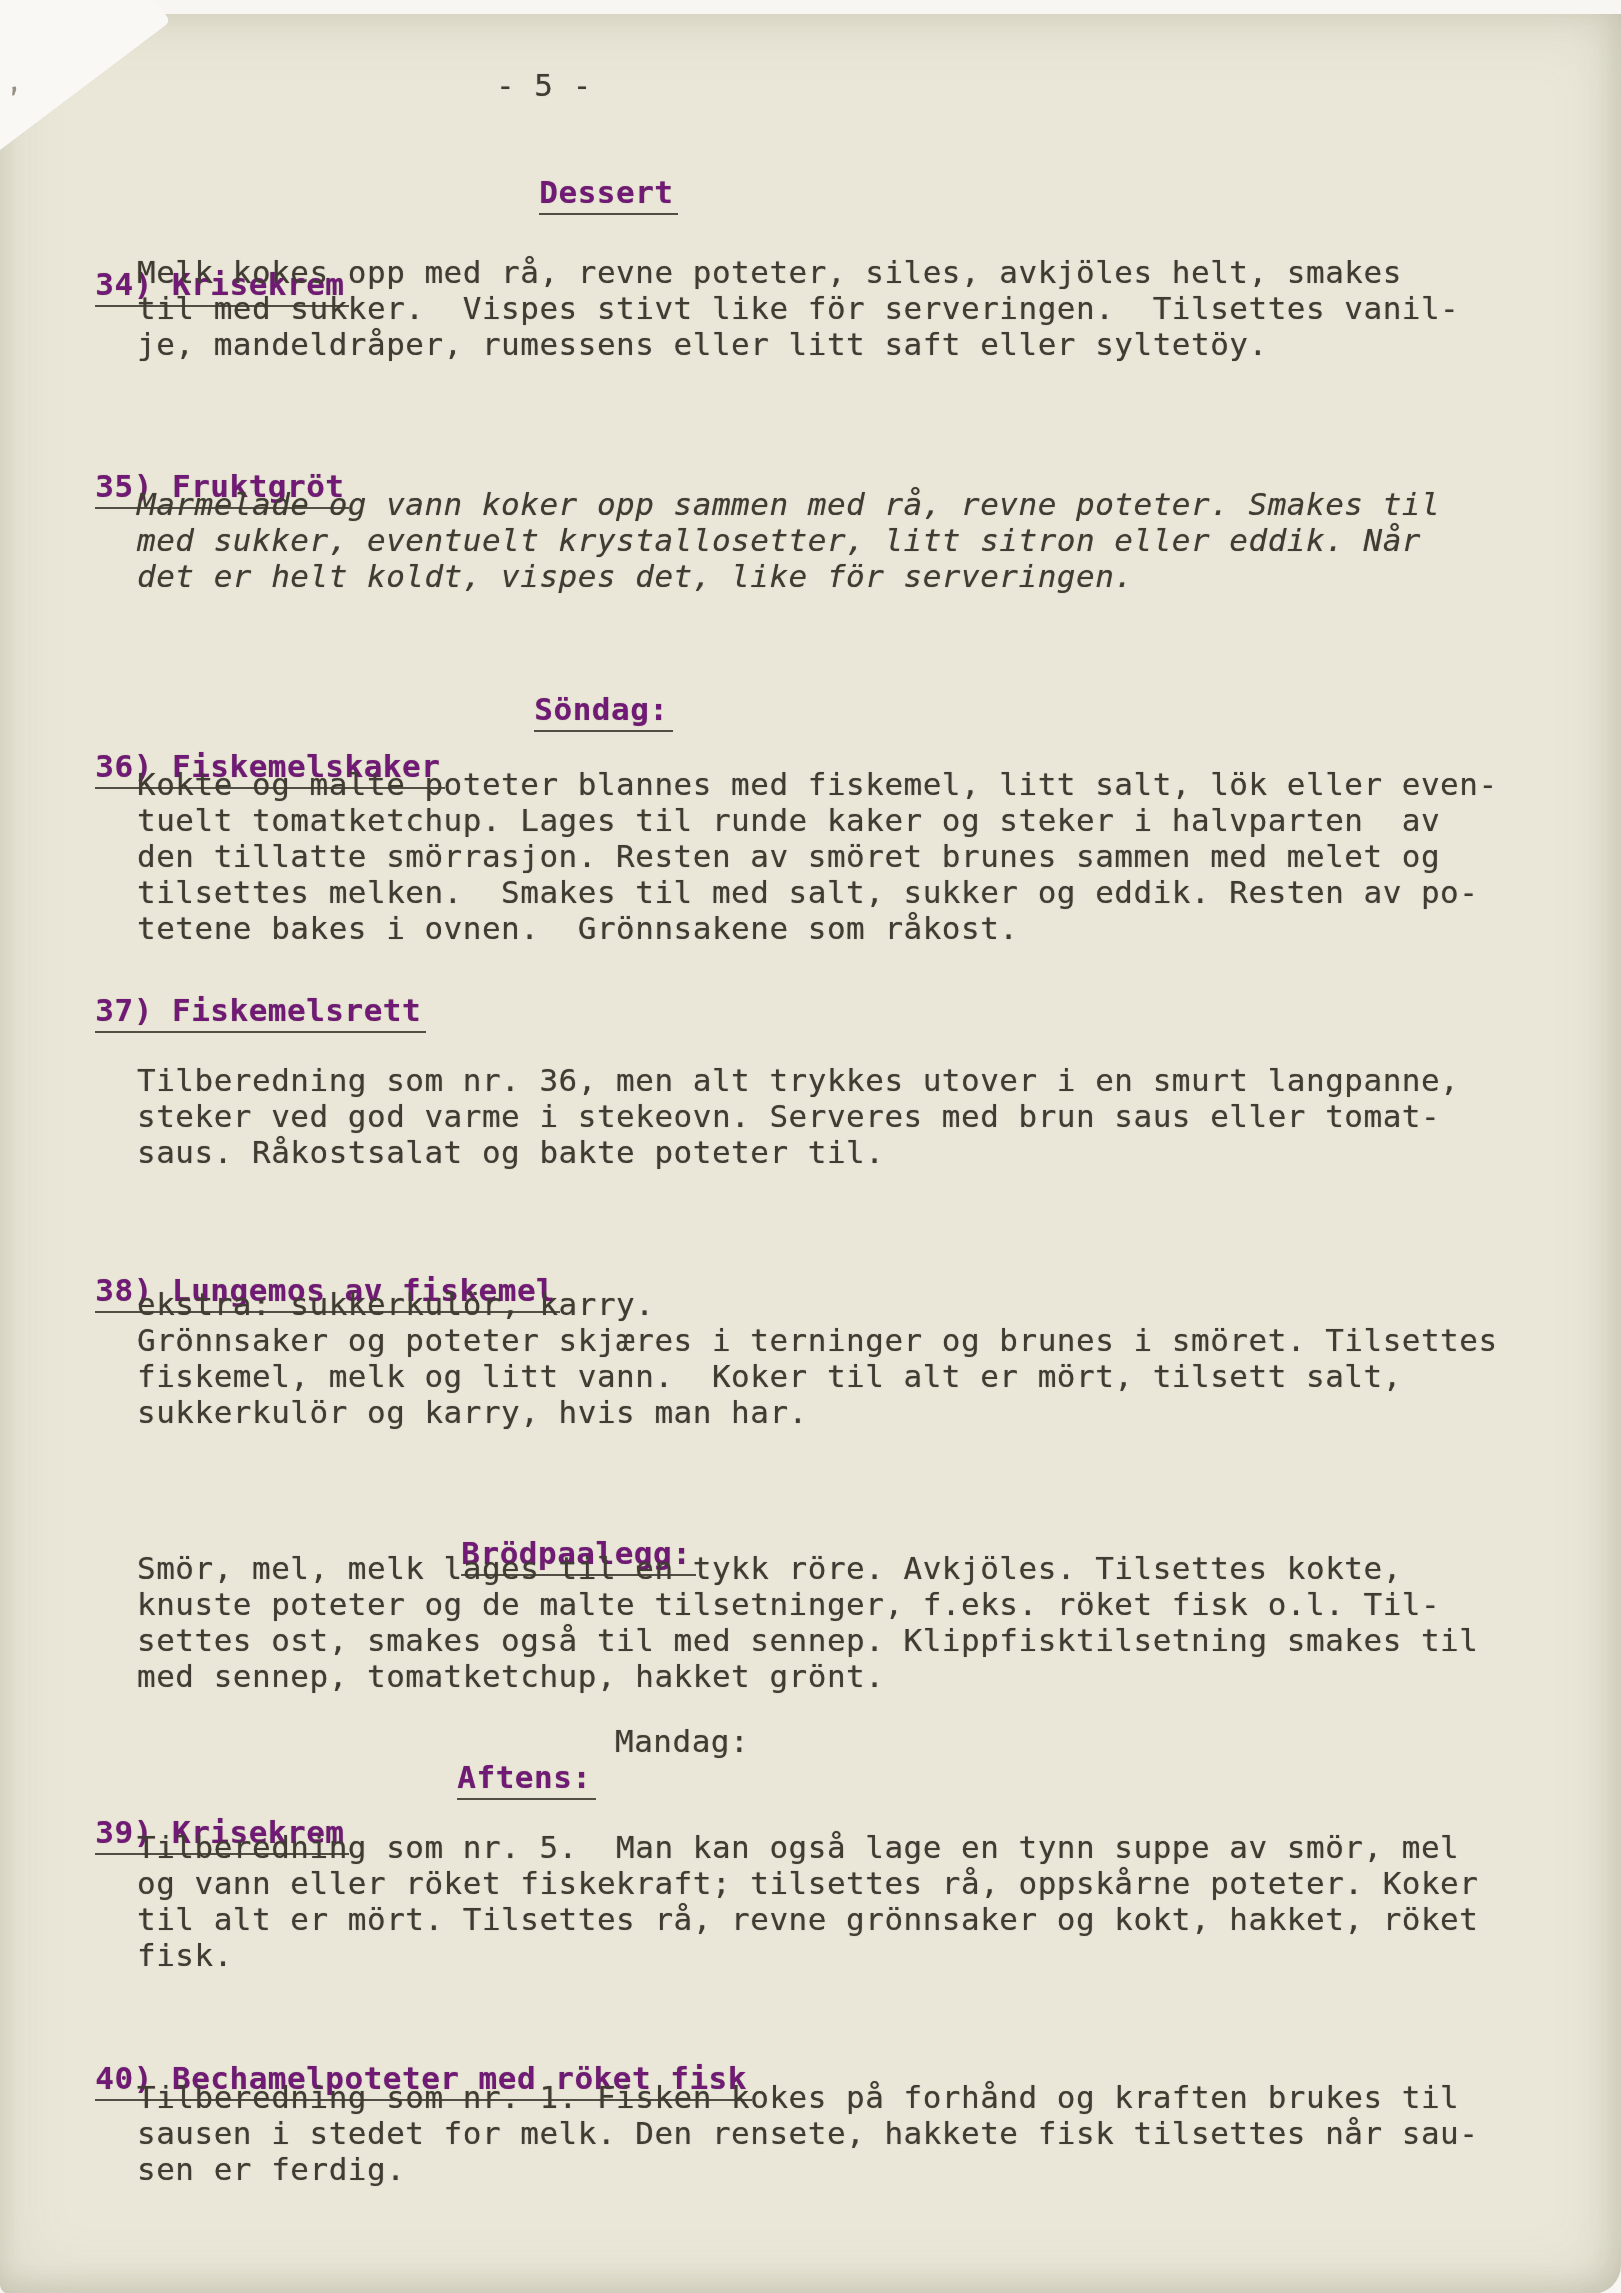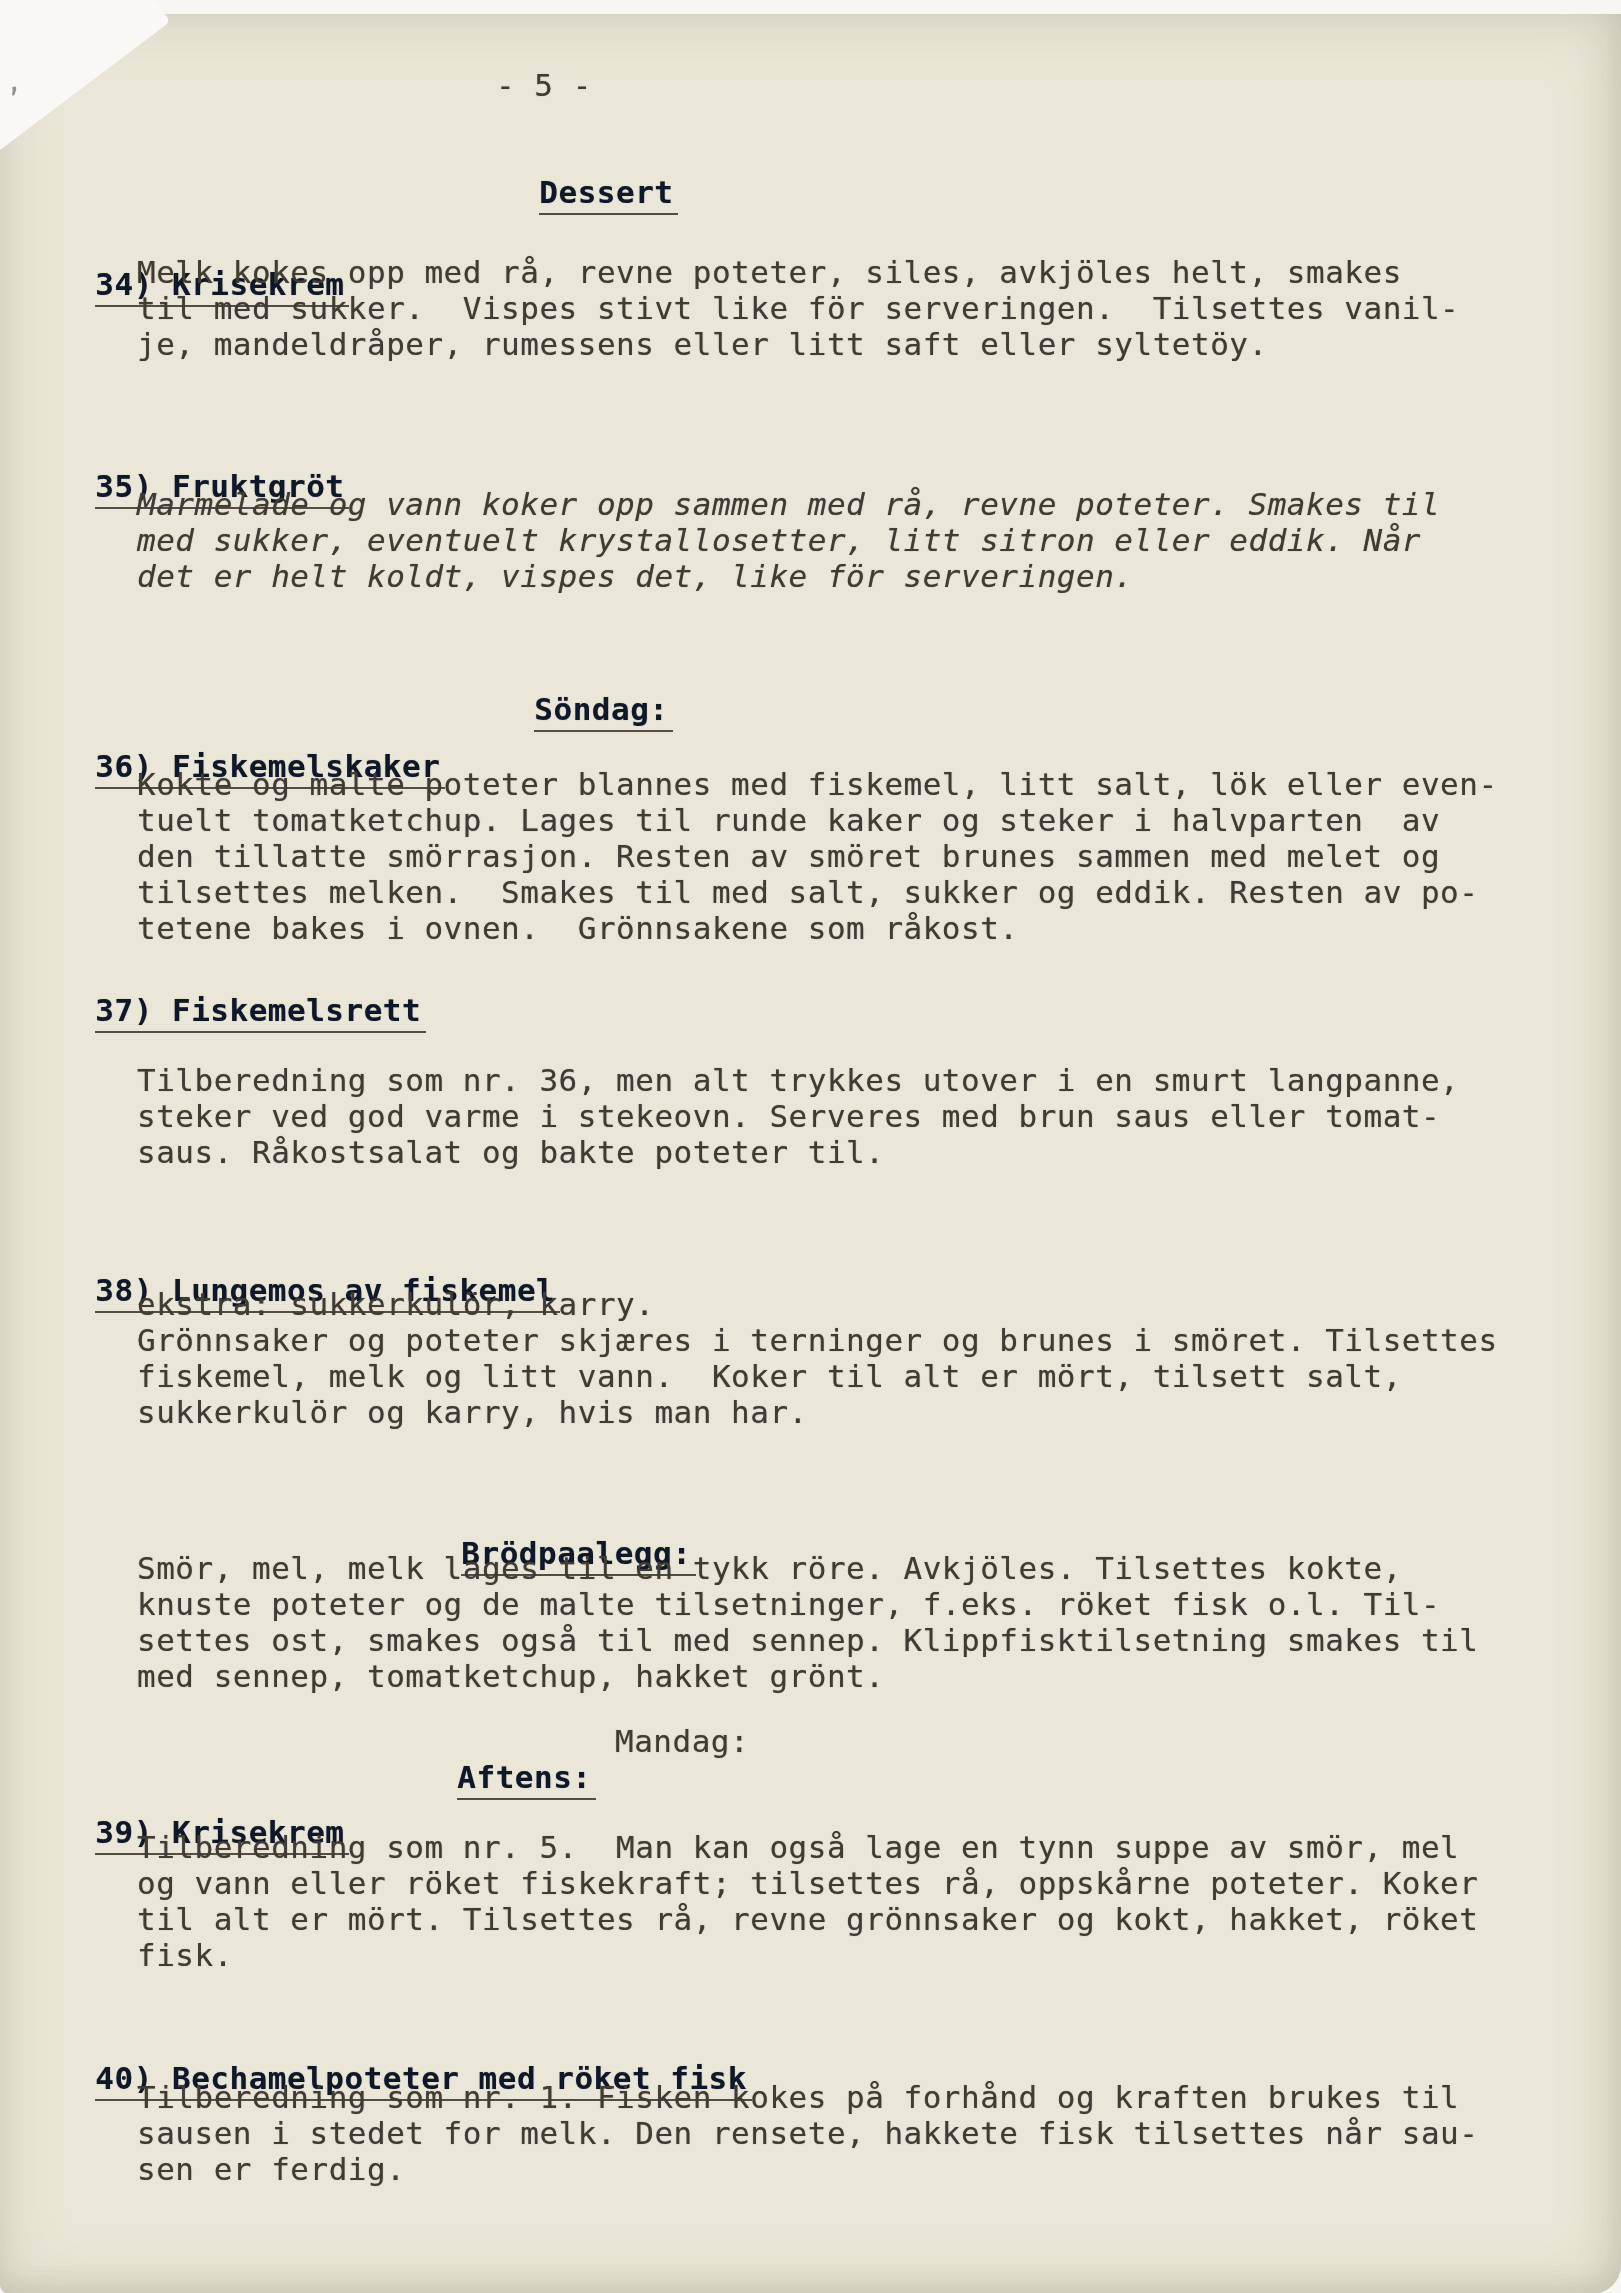--- a/index.html
+++ b/index.html
@@ -27,21 +27,21 @@
     border-radius:5.9px;
   }
   .txt{
     position:absolute;
     font-size:31px;line-height:36px;letter-spacing:0.5px;
     color:#403c33;
     text-shadow:0 0 1px rgba(64,60,51,0.55);
     white-space:pre-wrap;
   }
   .body-block{left:137px;width:1470px;}
-  .heading{font-weight:bold;color:#0f172a;}
+  .heading{font-weight:bold;color:#701a75;}
   .u{
     display:inline-block;
     border-bottom:2.9px solid rgba(55,51,42,0.85);
     padding:0 4.9px 2.9px 0;
   }
   .mark{
     position:absolute;left:5.9px;top:82px;
     font-size:29px;color:rgba(95,89,72,0.65);
     transform:rotate(-8deg);
   }

